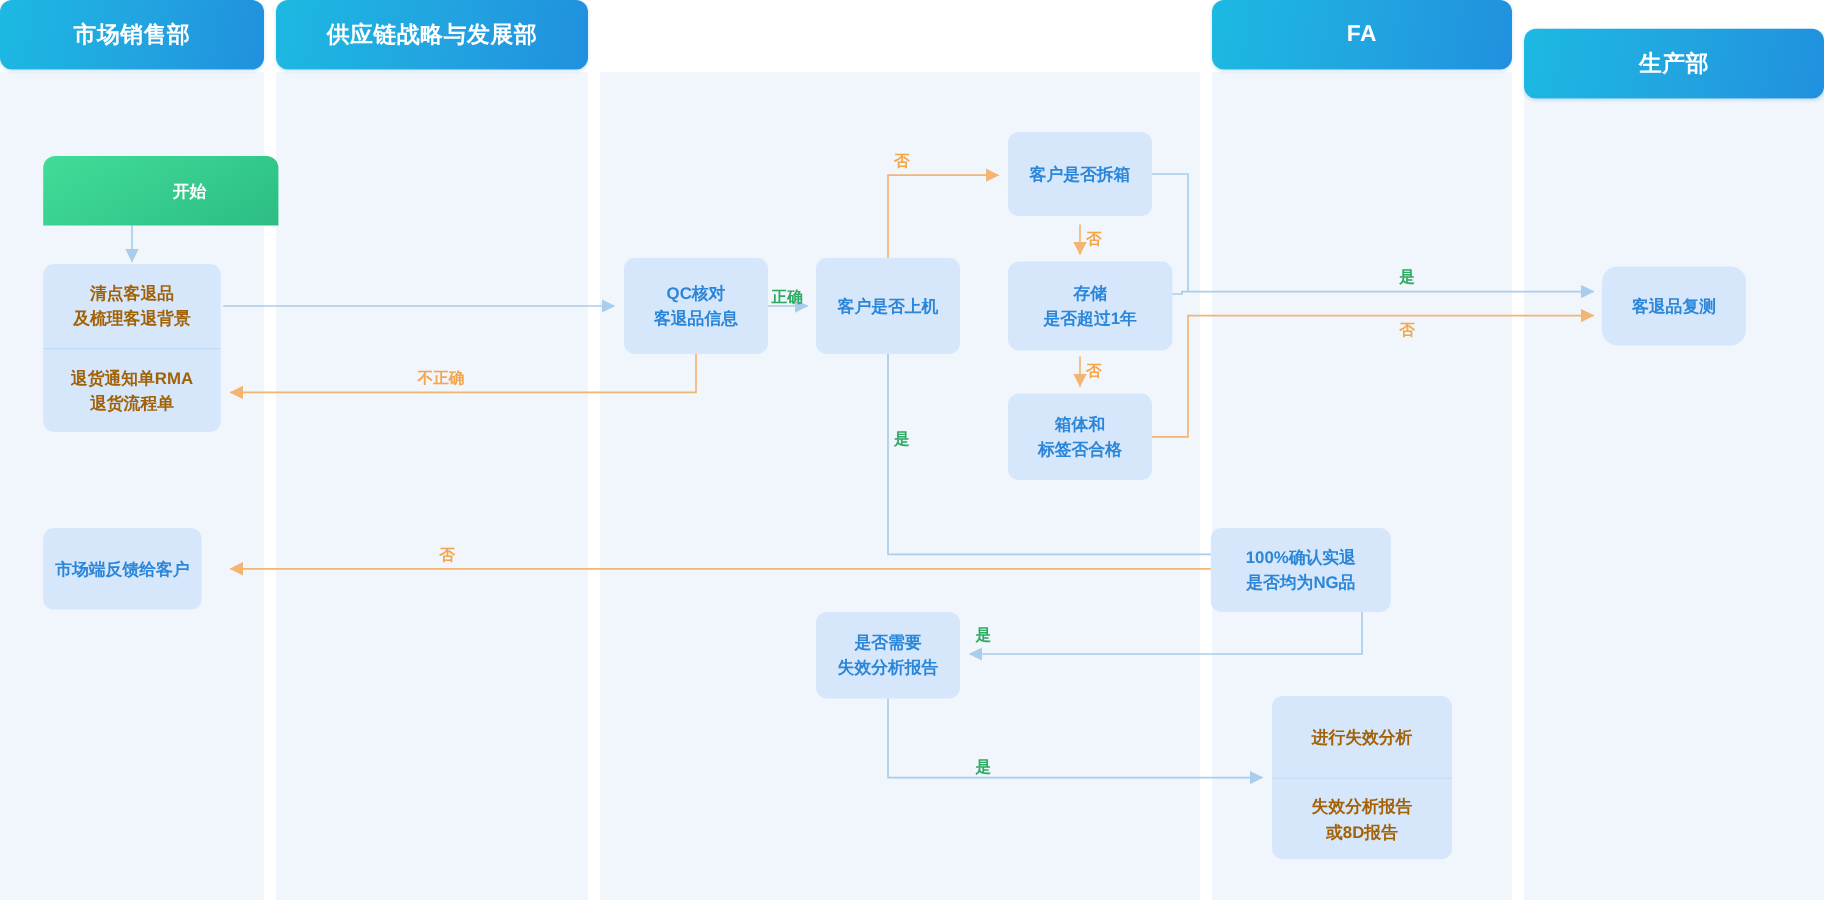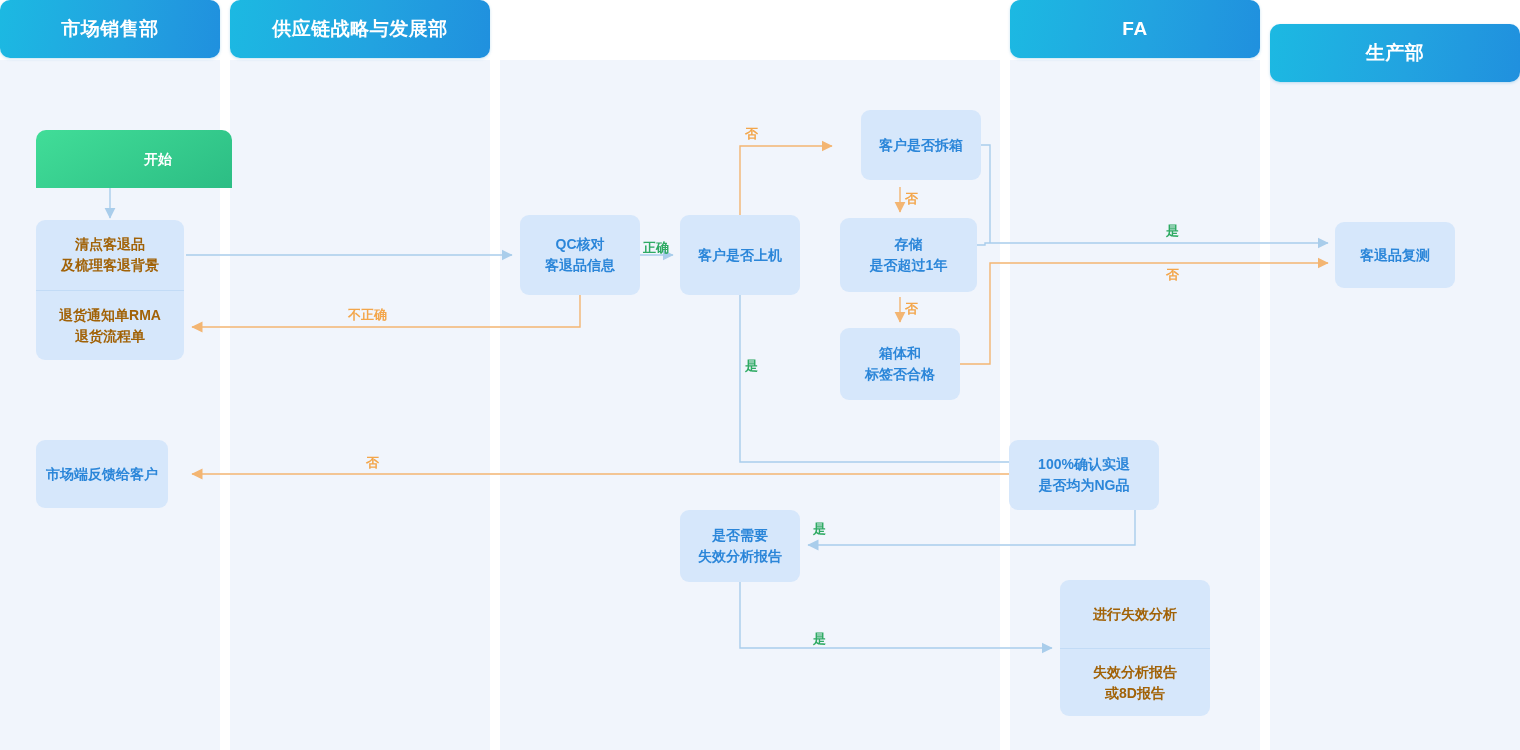--- a/index.html
+++ b/index.html
@@ -144,35 +144,35 @@
 
   <div class="node" style="left:520px;top:215px;width:120px;height:80px;">
     <span class="ln">QC核对</span>
     <span class="ln">客退品信息</span>
   </div>
 
   <div class="node" style="left:680px;top:215px;width:120px;height:80px;">
     <span class="ln">客户是否上机</span>
   </div>
 
-  <div class="node" style="left:840px;top:110px;width:120px;height:70px;margin-left:21px;">
+  <div class="node" style="left:840px;top:110px;width:120px;height:70px;">
     <span class="ln">客户是否拆箱</span>
   </div>
 
   <div class="node" style="left:840px;top:218px;width:137px;height:74px;">
     <span class="ln">存储</span>
     <span class="ln">是否超过1年</span>
   </div>
 
   <div class="node" style="left:840px;top:328px;width:120px;height:72px;">
     <span class="ln">箱体和</span>
     <span class="ln">标签否合格</span>
   </div>
 
-  <div class="node" style="left:1335px;top:222px;width:120px;height:66px;">
+  <div class="node" style="left:1335px;top:222px;width:120px;height:66px;border-radius:13px;">
     <span class="ln">客退品复测</span>
   </div>
 
   <div class="node" style="left:1009px;top:440px;width:150px;height:70px;">
     <span class="ln">100%确认实退</span>
     <span class="ln">是否均为NG品</span>
   </div>
 
   <div class="node" style="left:680px;top:510px;width:120px;height:72px;">
     <span class="ln">是否需要</span>

